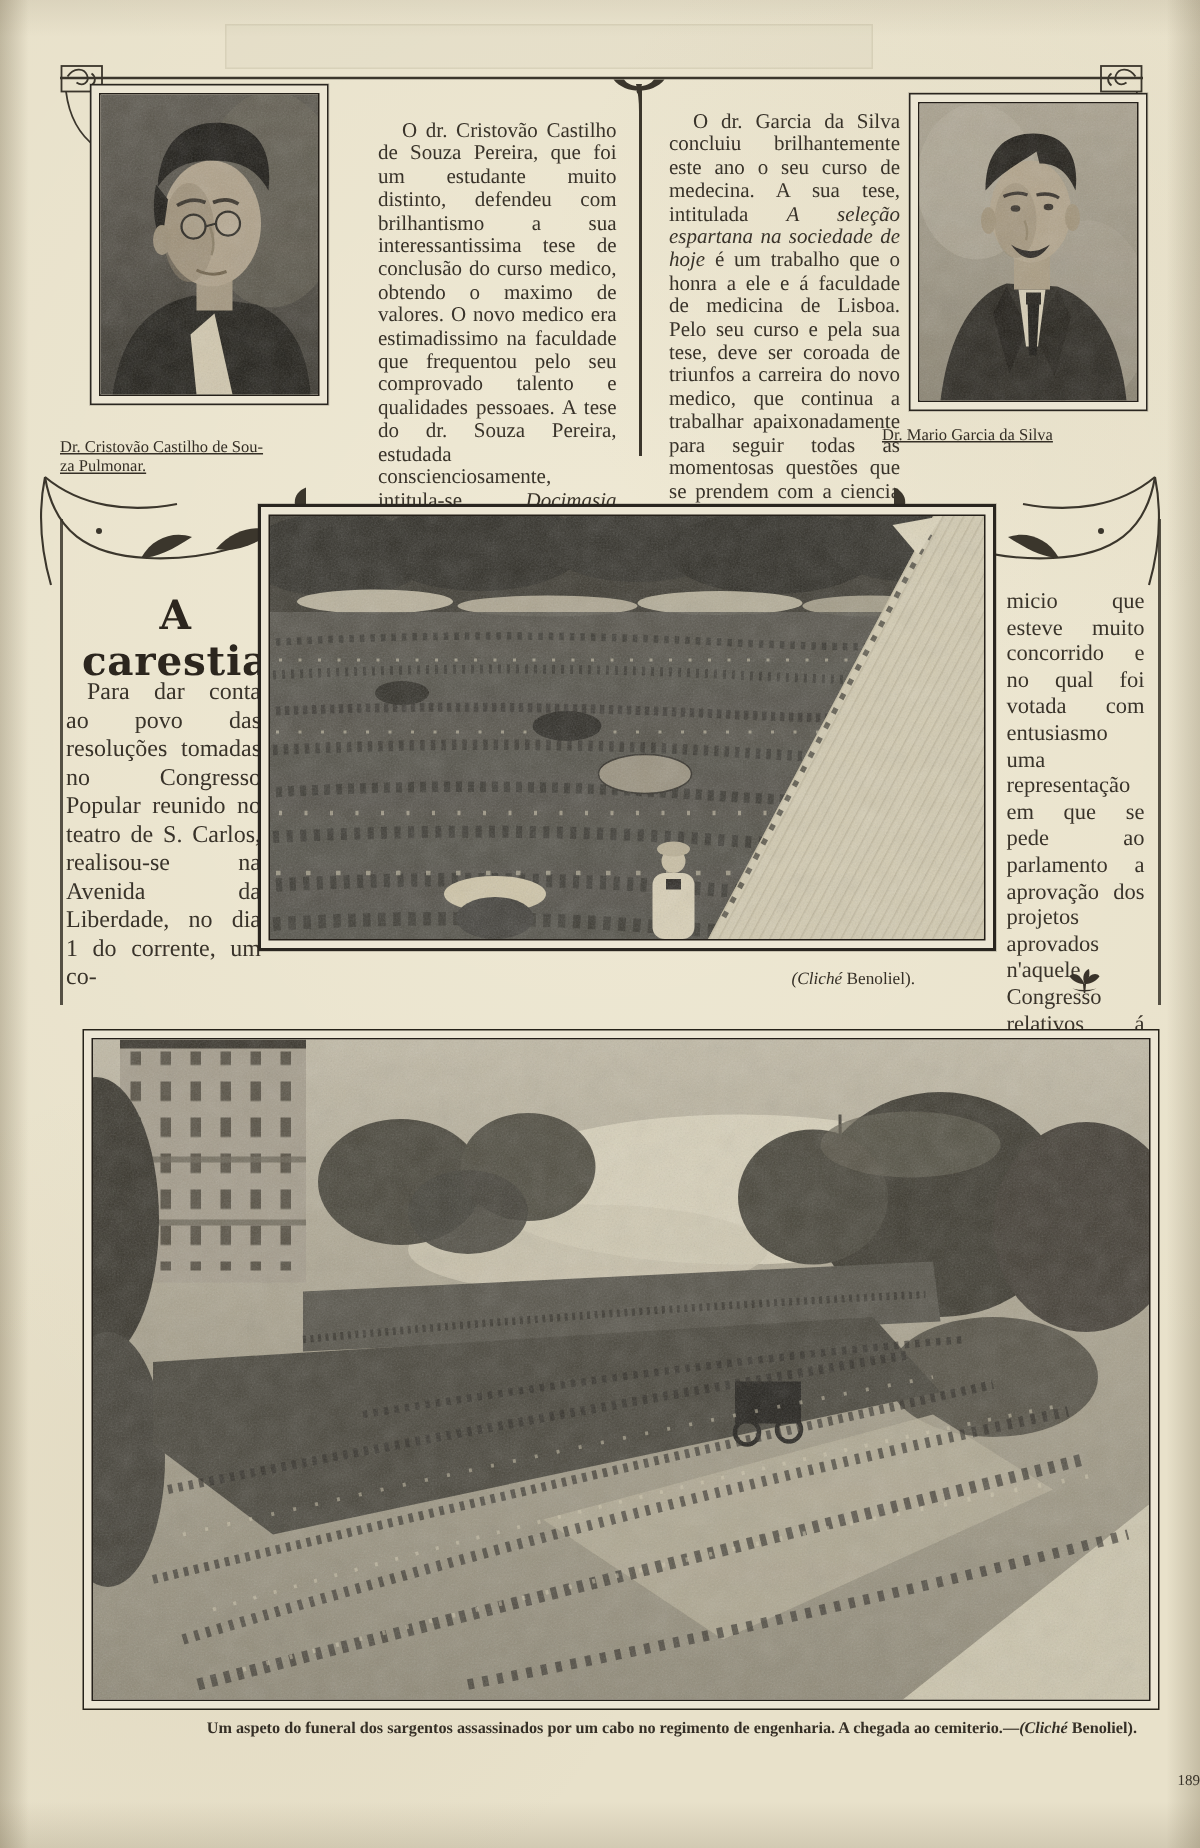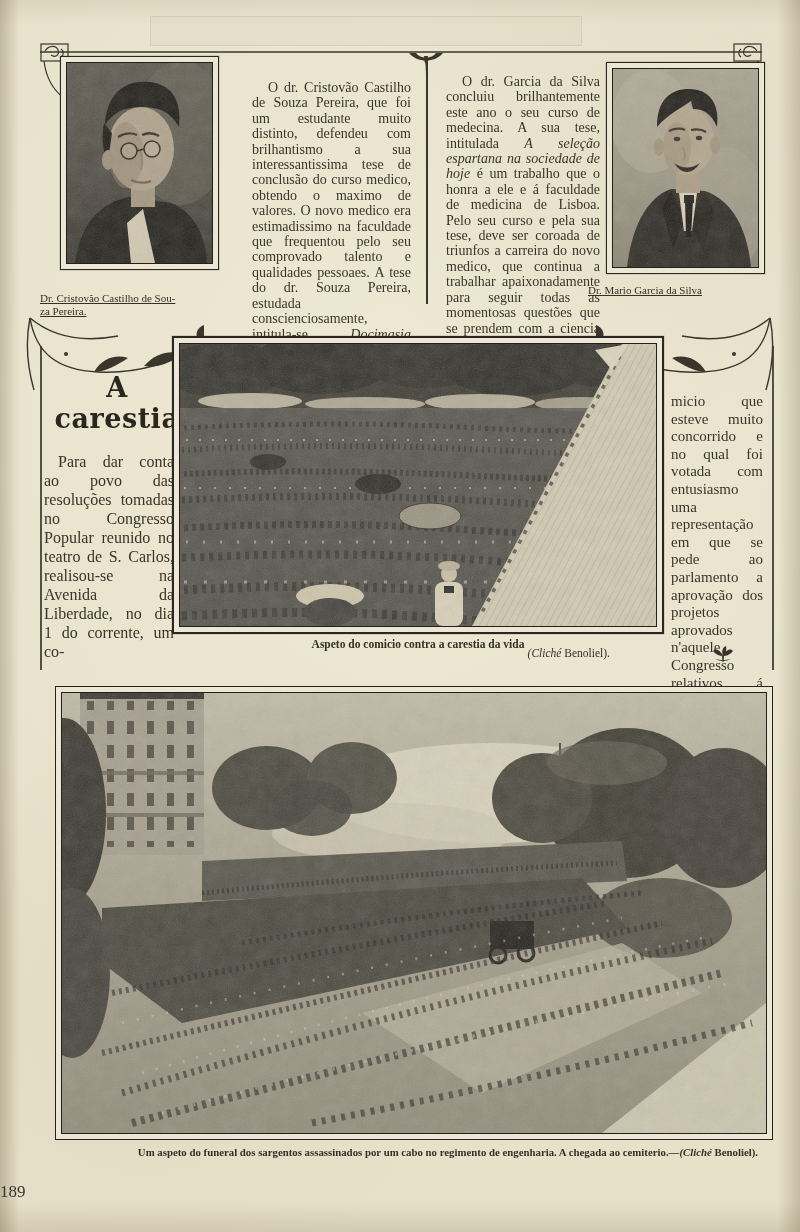--- a/index.html
+++ b/index.html
@@ -32,21 +32,21 @@
   .carcol{font-size:16px;line-height:19px;text-align:justify;word-spacing:2px;}
   .carcol p{margin:0;text-indent:14px;}
   .carcol2{font-size:15px;line-height:17.6px;text-align:justify;word-spacing:1.5px;}
   .carcol2 p{margin:11px;}
   .midcapwrap{height:26px;}
   .midcap{display:block;text-align:center;font-weight:bold;font-size:11.5px;color:#352f26;}
   .midcredit{position:absolute;right:54px;top:9px;font-size:11.5px;color:#352f26;margin-left:45px;}
   .midcredit i{font-style:italic;}
   .bottomcap{font-weight:bold;font-size:10.8px;text-align:right;white-space:nowrap;color:#352f26;}
   .bottomcap i{font-style:italic;font-weight:bold;}
-  .pagenum{width:800px;text-align:left;font-size:17px;color:#39332a;}
+  .pagenum{width:800px;text-align:right;font-size:10px;color:#39332a;}
   i.tt{font-style:italic;}
 </style>
 </head>
 <body>
 
 <svg aria-hidden="true" style="position:absolute;width:0;height:0" xmlns="http://www.w3.org/2000/svg">
   <defs>
     <filter id="grainFine" x="0%" y="0%" width="100%" height="100%">
       <feTurbulence type="fractalNoise" baseFrequency="0.9" numOctaves="2" stitchTiles="stitch"></feTurbulence>
       <feColorMatrix type="saturate" values="0"></feColorMatrix>
@@ -118,21 +118,21 @@
       <circle cx="85" cy="86" r="8" fill="rgba(232,226,205,.15)" stroke="#2a2720" stroke-width="1.5"></circle>
       <path d="M70 88 L77 86" stroke="#2a2720" stroke-width="1.5"></path>
       <path d="M73 88 q4 12 1 19" stroke="#8a7d64" stroke-width="1.6" fill="none"></path>
       <path d="M64 117 q10 5 20 1" stroke="#6f6149" stroke-width="2" fill="none"></path>
       <rect width="145" height="200" filter="url(#grainCoarse)" opacity=".12"></rect>
       <rect width="145" height="200" filter="url(#grainFine)" opacity=".18"></rect>
     </svg>
   </div>
   <div class="abs caption" style="left:40px;top:292px;width:210px">
     <span class="ln">Dr. Cristovão Castilho de Sou-</span>
-    <span class="ln">za Pereira.</span>
+    <span class="ln">za Pulmonar.</span>
   </div>
 
   <div class="abs article" style="left:240px;top:68px;width:183px;height:264px">
     <p><span>O dr. Cristovão Castilho de Souza Pereira, que foi um estudante muito distinto, defendeu com brilhantismo a sua interessantissima tese de conclusão do curso medico, obtendo o maximo de valores. O novo medico era estimadissimo na faculdade que frequentou pelo seu comprovado talento e qualidades pessoaes. A tese do dr. Souza Pereira, estudada conscienciosamente, intitula-se </span><i class="tt">Docimasia Pulmonar</i><span>.</span></p>
   </div>
 
   <div class="abs divider" style="left:426px;top:58px;height:246px"></div>
 
   <div class="abs article" style="left:434px;top:62px;width:178px;height:280px">
     <p><span>O dr. Garcia da Silva concluiu brilhantemente este ano o seu curso de medecina. A sua tese, intitulada </span><i class="tt">A seleção espartana na sociedade de hoje</i><span> é um trabalho que o honra a ele e á faculdade de medicina de Lisboa. Pelo seu curso e pela sua tese, deve ser coroada de triunfos a carreira do novo medico, que continua a trabalhar apaixonadamente para seguir todas as momentosas questões que se prendem com a ciencia que vae professar.</span></p>
@@ -178,21 +178,21 @@
   <svg class="abs" style="left:24px;top:312px" width="180" height="84" viewBox="0 0 180 84" xmlns="http://www.w3.org/2000/svg">
     <use href="#vine"></use>
   </svg>
   <svg class="abs" style="left:596px;top:312px" width="180" height="84" viewBox="0 0 180 84" xmlns="http://www.w3.org/2000/svg">
     <use href="#vine" transform="translate(180,0) scale(-1,1)"></use>
   </svg>
 
   <div class="abs vrule" style="left:40px;top:346px;height:324px"></div>
   <div class="abs vrule" style="left:772px;top:346px;height:324px"></div>
 
-  <div class="abs headline" style="left:42px;top:372px;width:150px">
+  <div class="abs headline" style="left:42px;top:395px;width:150px">
     <span class="ln" style="display:block">A carestia</span>
   </div>
   <div class="abs carcol" style="left:44px;top:452px;width:130px;height:222px">
     <p>Para dar conta ao povo das resoluções tomadas no Congresso Popular reunido no teatro de S. Carlos, realisou-se na Avenida da Liberdade, no dia 1 do corrente, um co-</p>
   </div>
 
   <div class="abs photoframe" style="left:172px;top:336px;border-width:2px">
     <svg width="476" height="282" viewBox="0 0 476 282" xmlns="http://www.w3.org/2000/svg">
       <defs>
         <linearGradient id="cbg" x1="0" y1="0" x2="0" y2="1">
@@ -241,21 +241,20 @@
       <polygon points="442,0 476,0 476,282 292,282" fill="#d3cbb1"></polygon>
       <polygon points="442,0 476,0 476,282 292,282" fill="url(#hatch)" opacity=".65"></polygon>
       <path d="M440 12 L300 272" stroke="#3a372f" stroke-width="3.5" stroke-dasharray="4 7" opacity=".75" fill="none"></path>
       <polygon points="415,6 448,0 432,26" fill="#ded6bc"></polygon>
       <rect width="476" height="282" filter="url(#grainCoarse)" opacity=".13"></rect>
       <rect width="476" height="282" filter="url(#grainFine)" opacity=".2"></rect>
     </svg>
   </div>
 
   <div class="abs midcapwrap" style="left:172px;top:638px;width:492px">
-    <span class="midcap">Aspeto do comicio contra a carestia da vida</span>
     <span class="midcredit"><i>(Cliché</i><span> Benoliel).</span></span>
   </div>
 
   <svg class="abs" style="left:712px;top:646px" width="22" height="20" viewBox="0 0 22 20" xmlns="http://www.w3.org/2000/svg">
     <g fill="#39332a">
       <path d="M11 10 C8 3 3 2 1 5 C4 9 8 10 11 10 Z"></path>
       <path d="M11 10 C14 3 19 2 21 5 C18 9 14 10 11 10 Z"></path>
       <path d="M11 10 C9 5 11 1 14 0 C15 5 13 9 11 10 Z"></path>
       <path d="M3 13 Q11 17 19 13 Q11 15 3 13 Z"></path>
       <path d="M10 10 L12 10 L11.5 16 L10.5 16 Z"></path>

